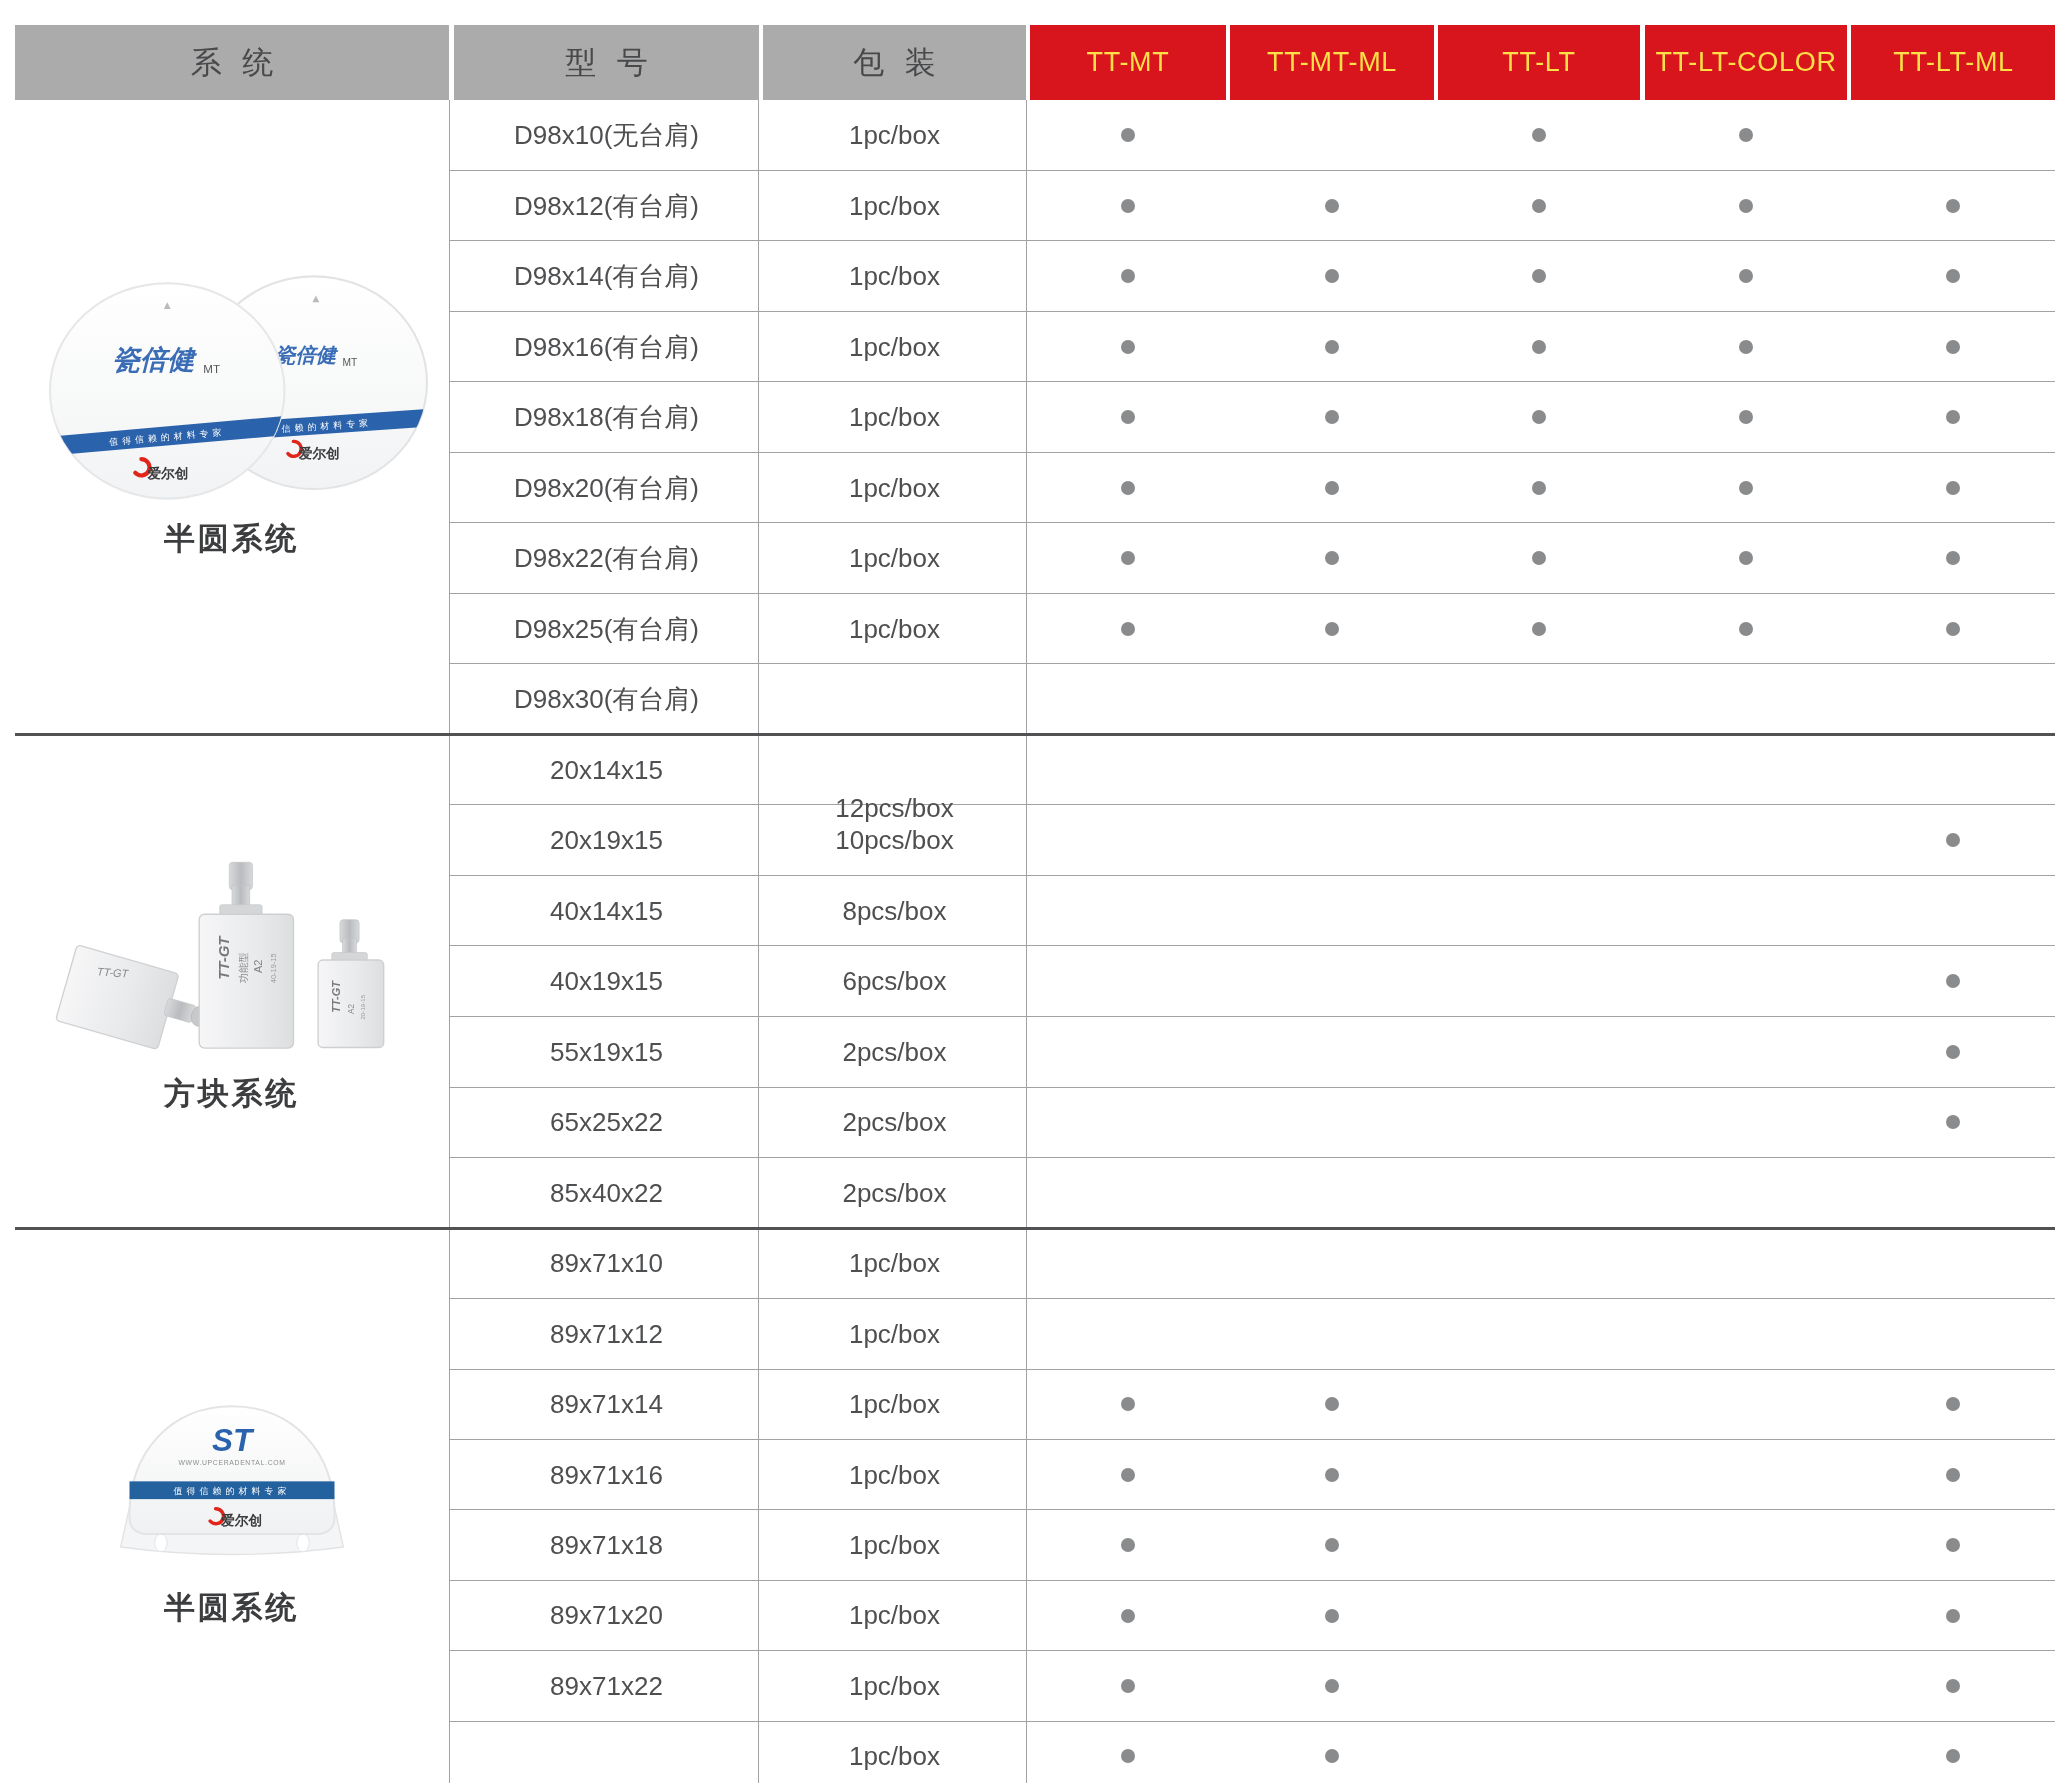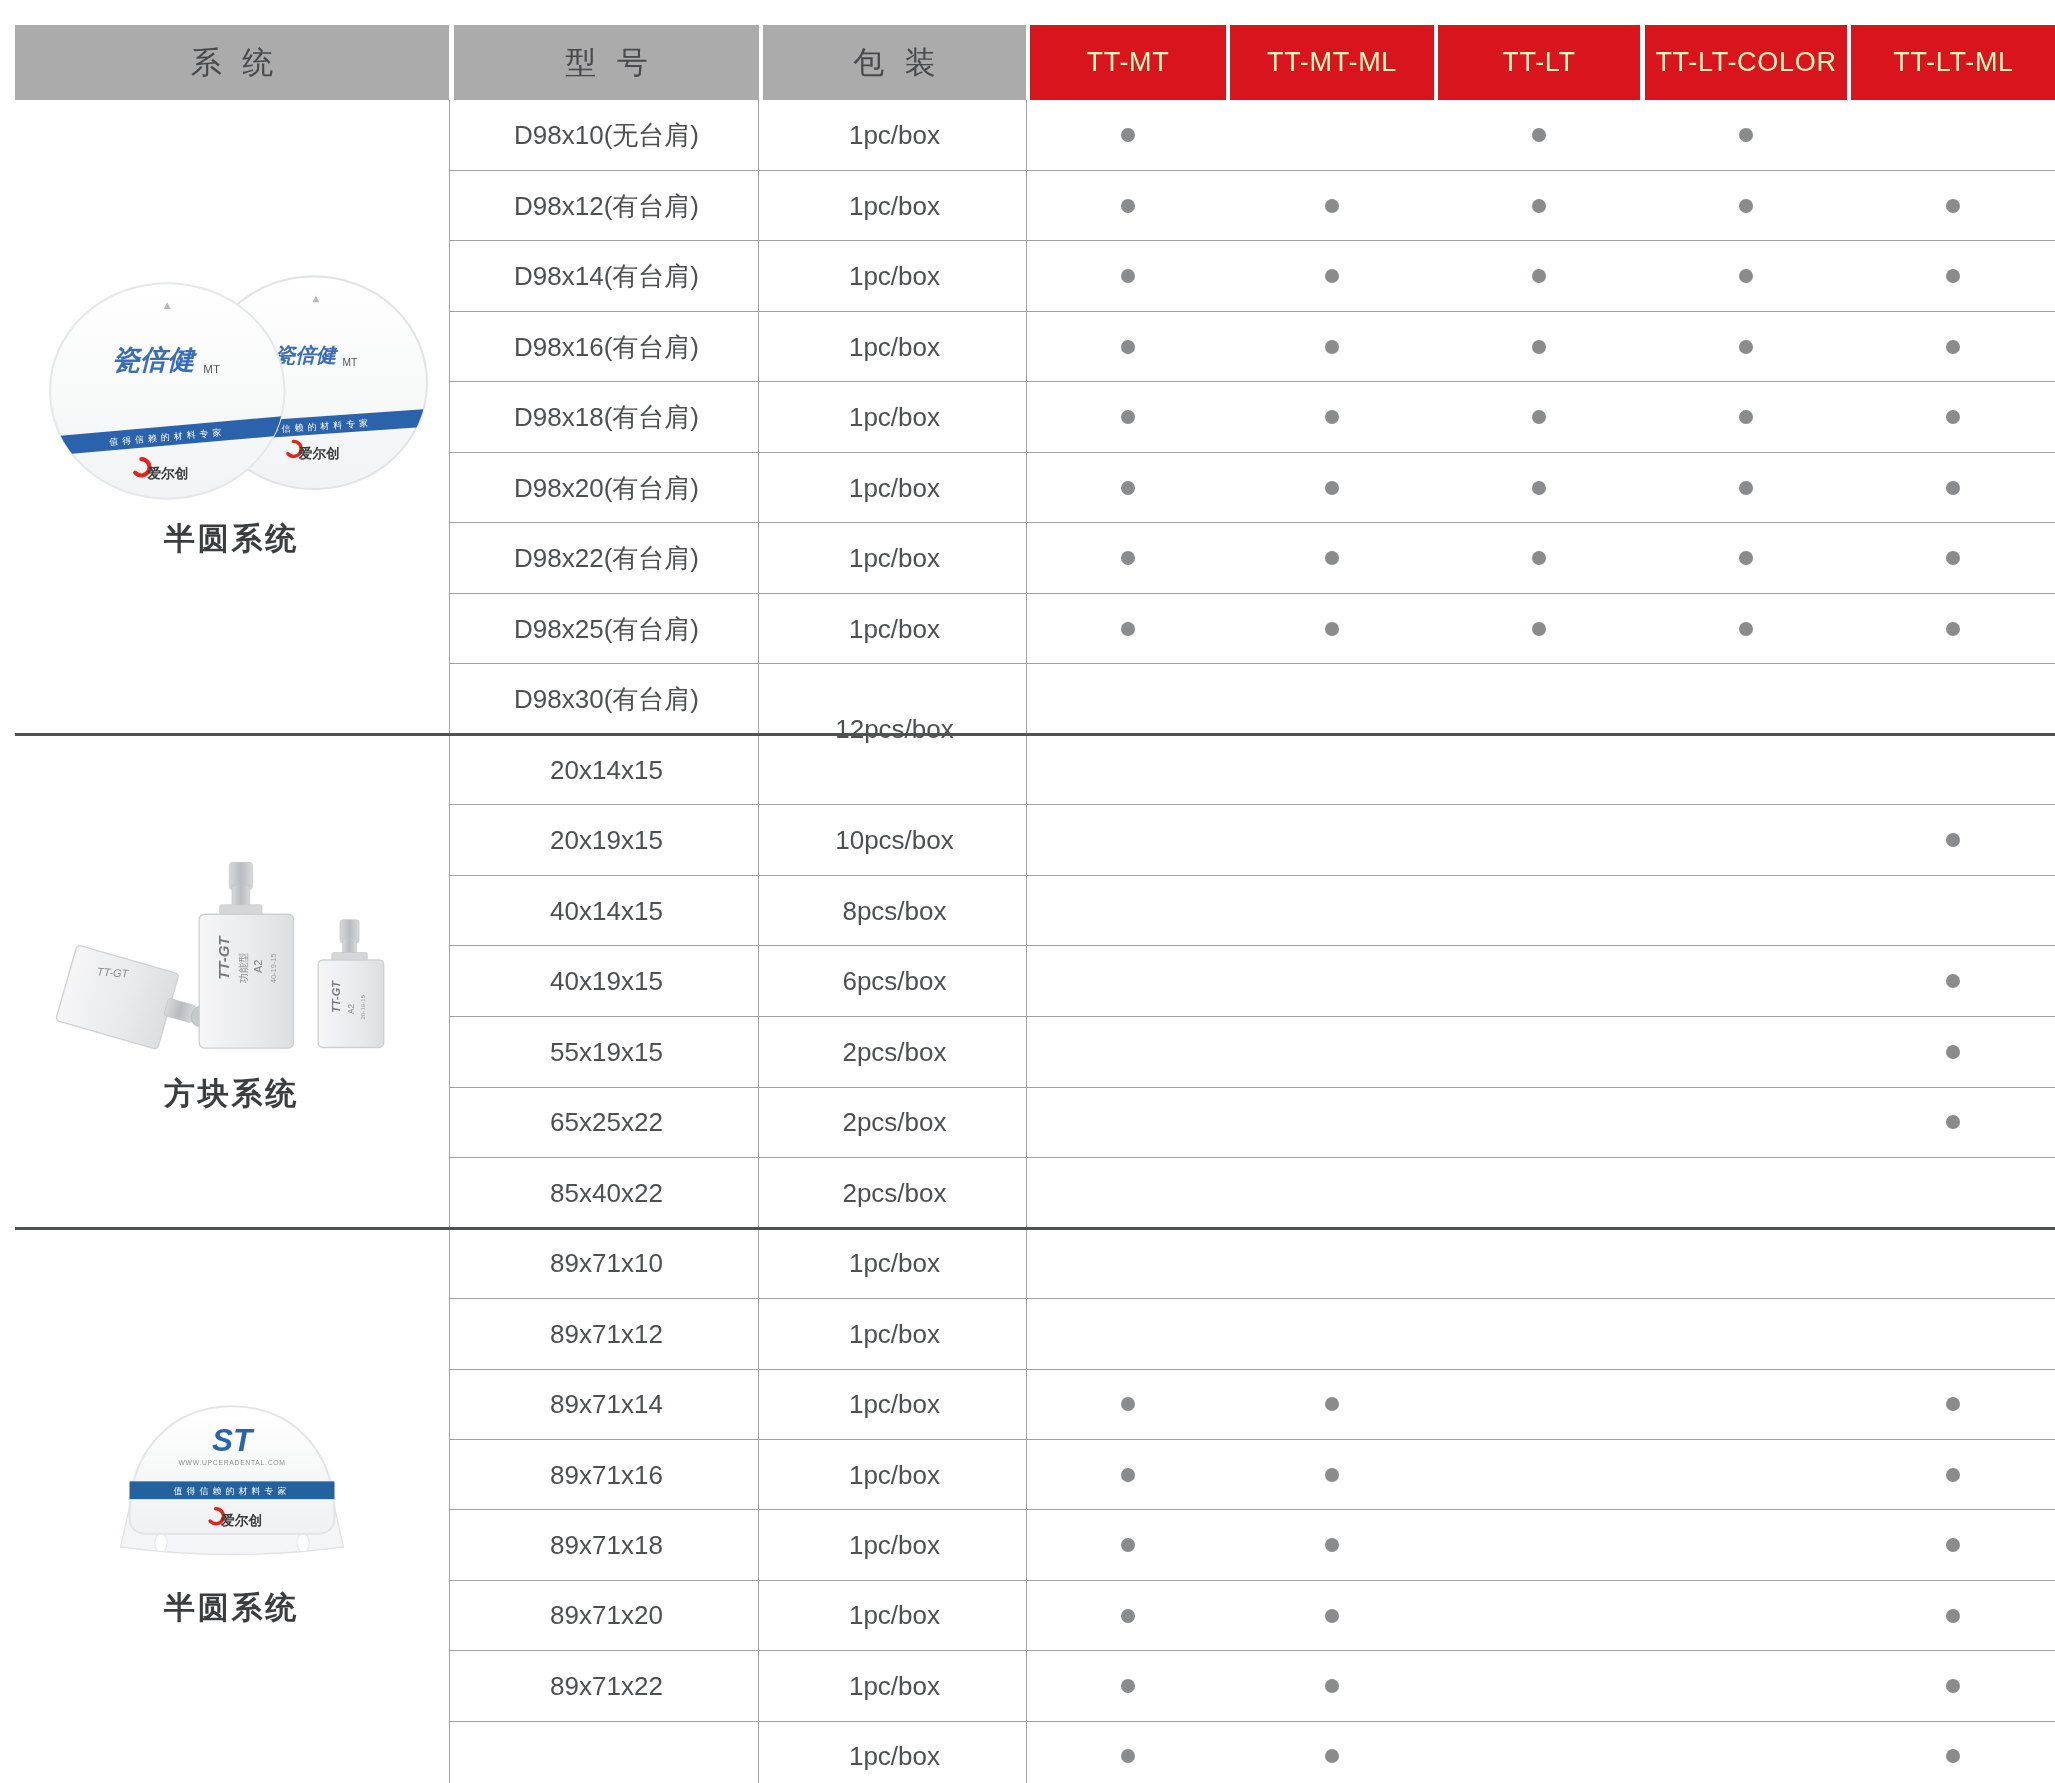--- a/index.html
+++ b/index.html
@@ -2,21 +2,21 @@
 <html style="font-size:11px"><head>
 <meta charset="utf-8">
 <style>
   html,body{margin:0;padding:0;background:#ffffff;}
   .page{position:relative;width:2056px;height:1784px;background:#ffffff;overflow:hidden;
         font-family:"Liberation Sans","DejaVu Sans",sans-serif;margin-top:16px;}
   
   .hcell{position:absolute;top:9px;height:75px;display:flex;align-items:center;justify-content:center;
          box-sizing:border-box;}
   .hcell.gray{background:#ababab;color:#48494b;font-size:31px;letter-spacing:20.5px;padding-left:20.5px;}
-  .hcell.red{background:#d8141c;color:#fef9c3;font-size:27px;letter-spacing:0.7px;}
+  .hcell.red{background:#d8141c;color:#fde047;font-size:27px;letter-spacing:0.7px;}
   
   .bcell{position:absolute;display:flex;align-items:center;justify-content:center;
          font-size:26px;color:#4e4f51;white-space:nowrap;}
   
   .dot{position:absolute;width:14.3px;height:14.3px;border-radius:50%;background:#8a8b8c;}
   
   .vline{position:absolute;width:1.4px;background:#a2a2a4;}
   .hline{position:absolute;height:1.4px;background:#a2a2a4;}
   .thickline{position:absolute;height:3.4px;background:#515254;}
   
@@ -123,21 +123,21 @@
       <div class="dot" style="left: 1946px; top: 535px;"></div>
       <div class="bcell" style="left: 454px; width: 305px; top: 578px; height: 71px;">D98x25(有台肩)</div>
       <div class="bcell" style="left: 763px; width: 263px; top: 578px; height: 71px;">1pc/box</div>
       <div class="dot" style="left: 1121px; top: 606px;"></div>
       <div class="dot" style="left: 1325px; top: 606px;"></div>
       <div class="dot" style="left: 1532px; top: 606px;"></div>
       <div class="dot" style="left: 1739px; top: 606px;"></div>
       <div class="dot" style="left: 1946px; top: 606px;"></div>
       <div class="bcell" style="left: 454px; width: 305px; top: 648px; height: 71px;">D98x30(有台肩)</div>
       <div class="bcell" style="left: 454px; width: 305px; top: 719px; height: 71px;">20x14x15</div>
-      <div class="bcell" style="left: 763px; width: 263px; top: 678px; height: 71px;">12pcs/box</div>
+      <div class="bcell" style="left: 763px; width: 263px; top: 757px; height: 71px;">12pcs/box</div>
       <div class="bcell" style="left: 454px; width: 305px; top: 789px; height: 71px;">20x19x15</div>
       <div class="bcell" style="left: 763px; width: 263px; top: 789px; height: 71px;">10pcs/box</div>
       <div class="dot" style="left: 1946px; top: 817px;"></div>
       <div class="bcell" style="left: 454px; width: 305px; top: 860px; height: 71px; text-align: center;">40x14x15</div>
       <div class="bcell" style="left: 763px; width: 263px; top: 860px; height: 71px;">8pcs/box</div>
       <div class="bcell" style="left: 454px; width: 305px; top: 930px; height: 71px;">40x19x15</div>
       <div class="bcell" style="left: 763px; width: 263px; top: 930px; height: 71px;">6pcs/box</div>
       <div class="dot" style="left: 1946px; top: 958px;"></div>
       <div class="bcell" style="left: 454px; width: 305px; top: 1001px; height: 71px;">55x19x15</div>
       <div class="bcell" style="left: 763px; width: 263px; top: 1001px; height: 71px;">2pcs/box</div>

